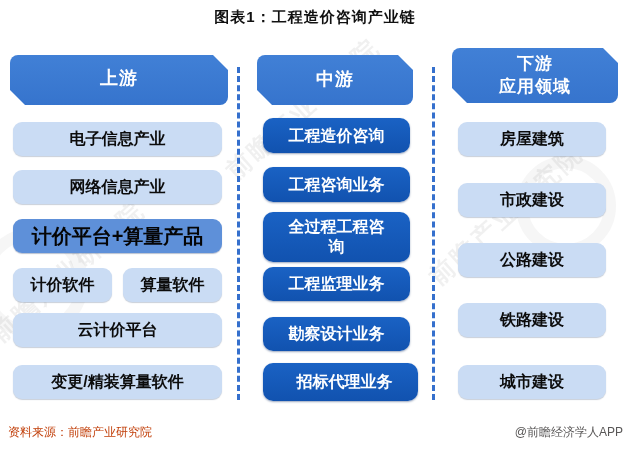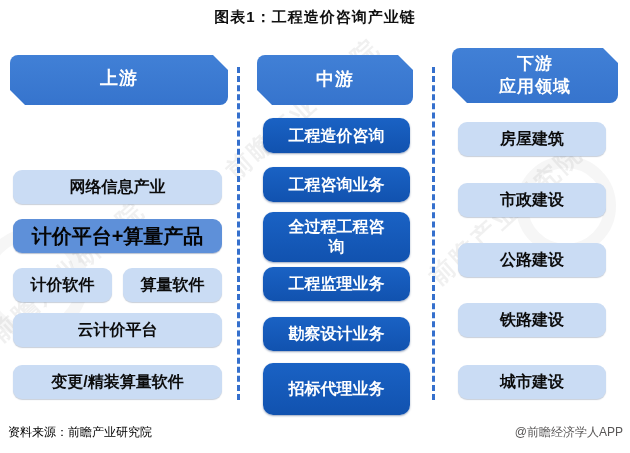--- a/index.html
+++ b/index.html
@@ -66,26 +66,26 @@
   
   .l{left:13px;width:209px;height:34px;}
   .l1{top:122px;} .l2{top:170px;} .l3{top:219px;}
   .l4a{top:268px;left:13px;width:99px;height:34px;}
   .l4b{top:268px;left:123px;width:99px;height:34px;}
   .l5{top:313px;} .l6{top:365px;}
   
   .m{left:263px;width:147px;height:35px;line-height:1.25;}
   .m1{top:118px;} .m2{top:167px;}
   .m3{top:212px;height:44px;padding:3px 22px;width:103px;}
-  .m4{top:267px;height:34px;} .m5{top:317px;height:34px;} .m6{top:363px;height:52px;}
+  .m4{top:267px;height:34px;} .m5{top:317px;height:34px;} .m6{top:363px;height:38px;padding-left:8px;}
   
   .r{left:458px;width:148px;height:34px;}
   .r1{top:122px;} .r2{top:183px;} .r3{top:243px;} .r4{top:303px;} .r5{top:365px;}
   
-  .footer-src{position:absolute;left:8px;top:424px;font-size:12px;color:#000000;}
+  .footer-src{position:absolute;left:8px;top:424px;font-size:12px;color:#c2410c;}
   .footer-credit{position:absolute;right:7px;top:424px;font-size:12px;color:#595757;}
 </style>
 </head>
 <body>
 
 <div class="canvas">
 
   <div class="title">图表1：工程造价咨询产业链</div>
 
   <div class="wm wm1">前瞻产业研究院</div>
@@ -95,20 +95,21 @@
   <div class="wm-circle wmc2"></div>
 
   <div class="vline vline1"></div>
   <div class="vline vline2"></div>
 
   <div class="hdr hdr-up">
     <span>上游</span>
     <i class="cut-tr"></i>
     <i class="cut-bl"></i>
   </div>
+  <div class="box light l l1">电子信息产业</div>
   <div class="box light l l2">网络信息产业</div>
   <div class="box medium l l3">计价平台+算量产品</div>
   <div class="box light l4a">计价软件</div>
   <div class="box light l4b">算量软件</div>
   <div class="box light l l5">云计价平台</div>
   <div class="box light l l6">变更/精装算量软件</div>
 
   <div class="hdr hdr-mid">
     <span>中游</span>
     <i class="cut-tr"></i>

